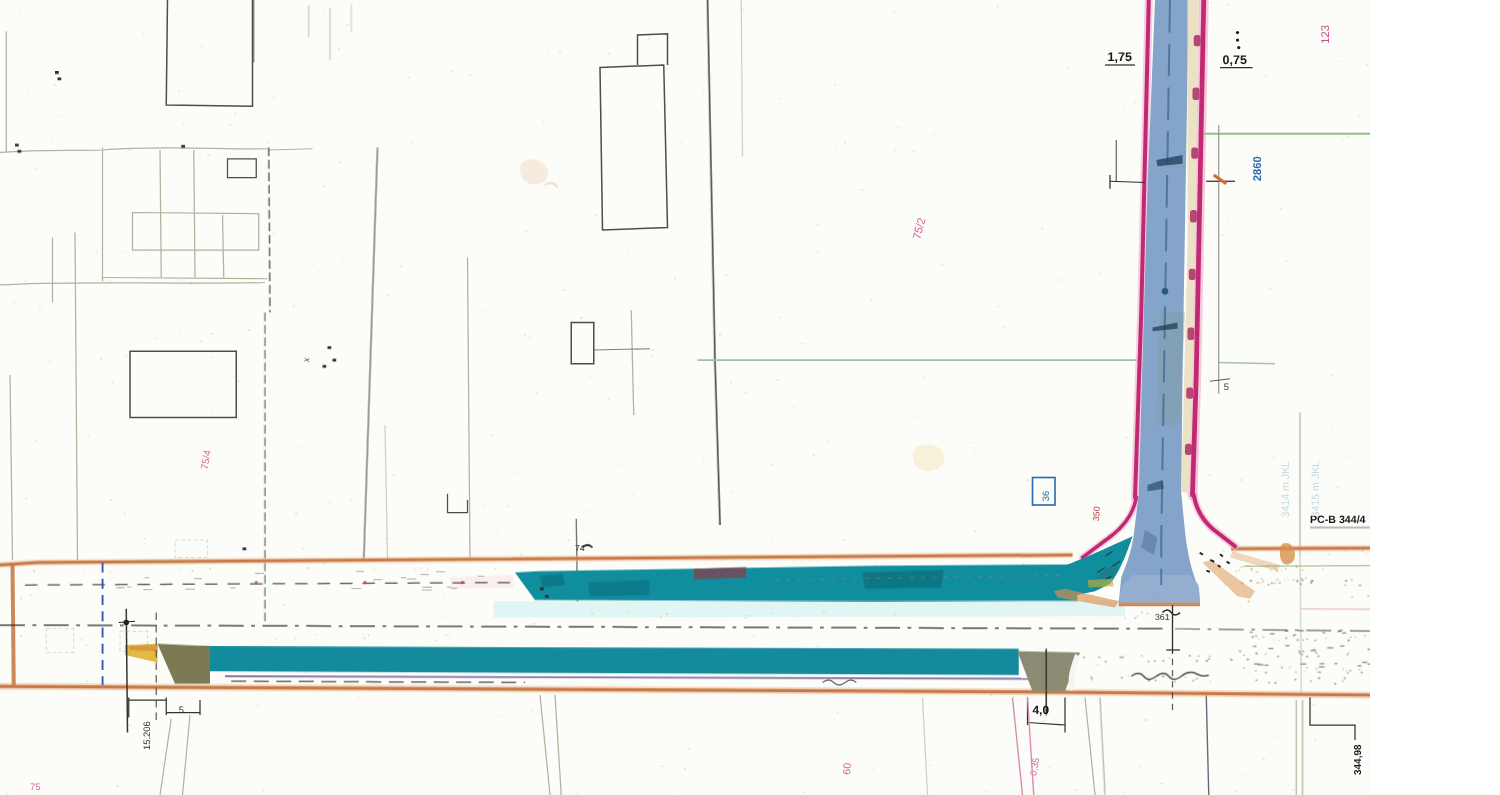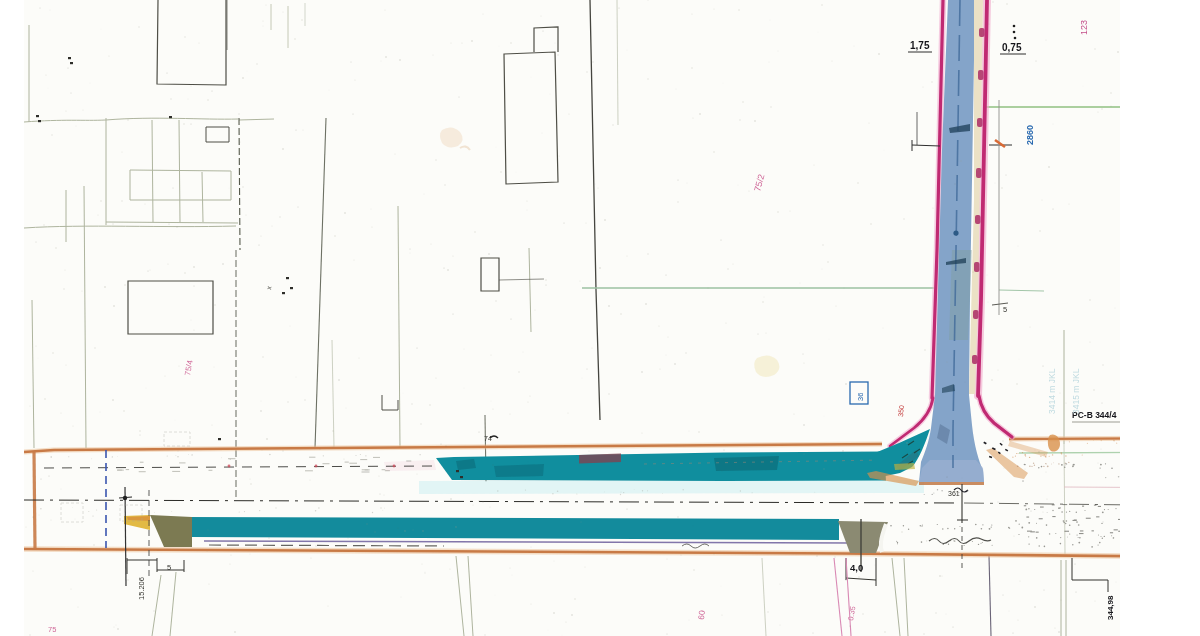--- a/index.html
+++ b/index.html
@@ -1,16 +1,16 @@
 <!DOCTYPE html>
 <html><head>
 <meta charset="utf-8">
 <style>
   html,body{margin:0;padding:0;background:#ffffff;}
-  #wrap{position:relative;width:1096px;height:636px;overflow:hidden;font-family:"Liberation Sans",sans-serif;padding-left:24px;}
+  #wrap{position:relative;width:1096px;height:636px;overflow:hidden;font-family:"Liberation Sans",sans-serif;}
   svg{display:block;filter:blur(0.35px);}
 </style>
 </head>
 <body>
 <div id="wrap">
 <svg width="1200" height="636" viewBox="0 0 1200 636" xmlns="http://www.w3.org/2000/svg">
 <rect x="0" y="0" width="1200" height="636" fill="#fcfcf9"></rect>
 
 <g stroke="#9aa287" stroke-width="1" fill="none" opacity="0.8">
   <path d="M5,25 L5,122"></path>

